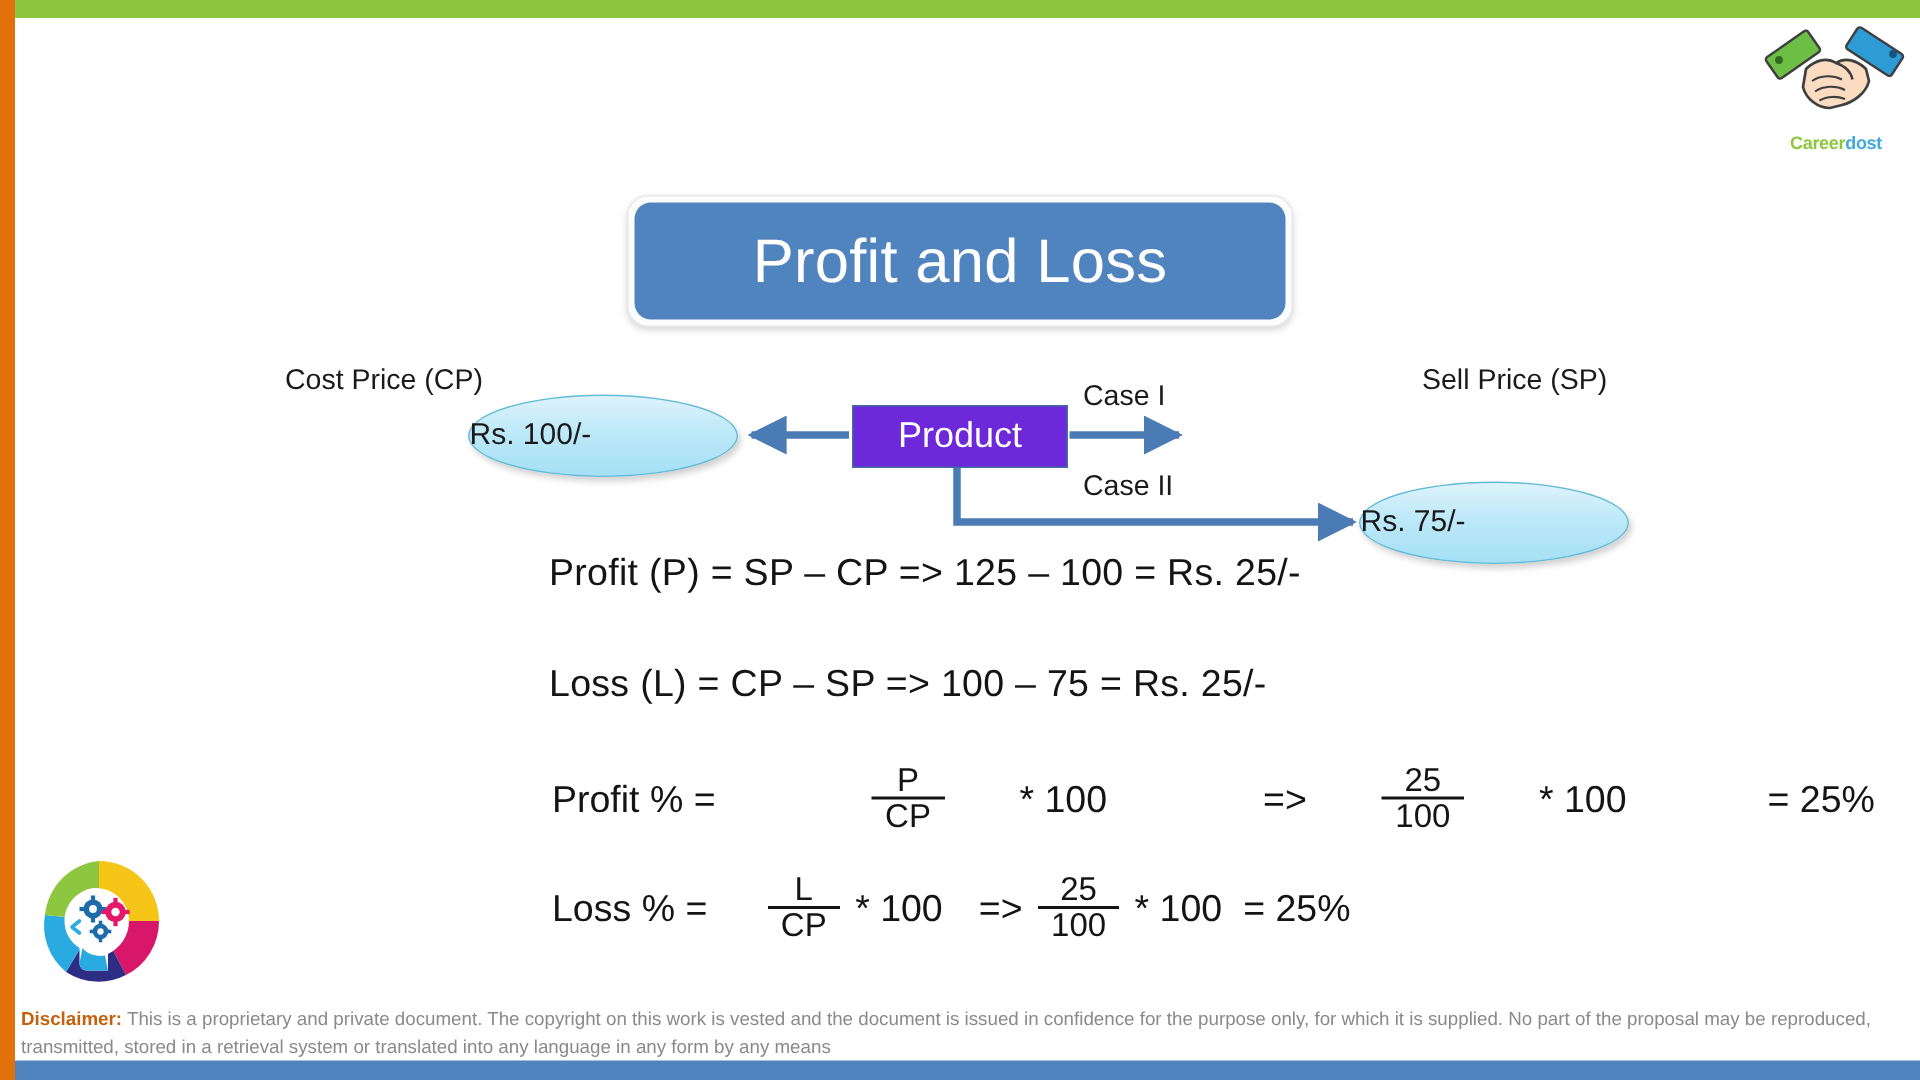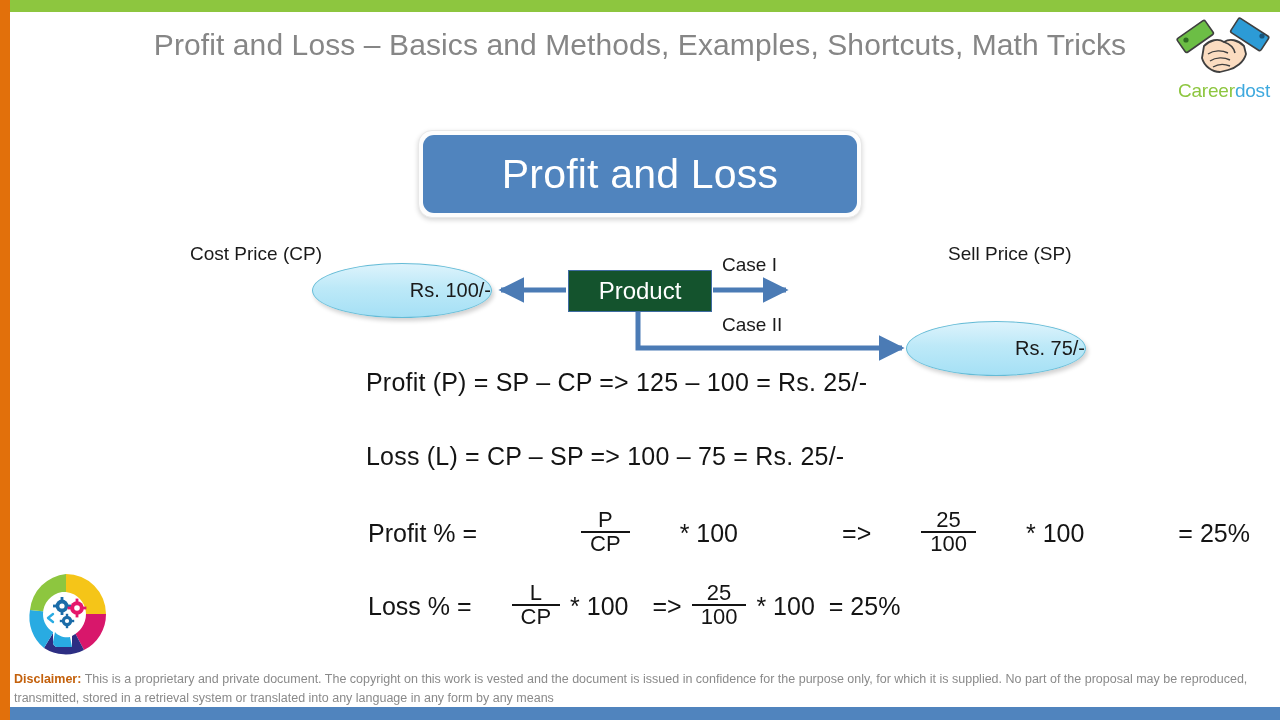--- a/index.html
+++ b/index.html
@@ -54,22 +54,22 @@
   .careerdost-logo {
     position: absolute;
     left: 1172px; top: 8px;
     width: 104px; height: 96px;
   }
   .careerdost-wordmark {
     position: absolute;
     left: 0; bottom: 2px;
     width: 104px;
     text-align: center;
-    font-size: 19px;
-    font-weight: normal;
+    font-size: 12px;
+    font-weight: bold;
     letter-spacing: -0.2px;
   }
   .cd-career { color: #8DC63F; }
   .cd-dost { color: #3EA9DE; }
 
   
   .title-plate-wrap {
     position: absolute;
     left: 418px; top: 130px;
     width: 444px; height: 88px;
@@ -106,33 +106,33 @@
     white-space: nowrap;
   }
   .ellipse {
     position: absolute;
     border-radius: 50%;
     background: linear-gradient(to bottom, #DDF3FC 0%, #BDE9F8 45%, #A5E0F5 100%);
     border: 1px solid #64BBD6;
     box-shadow: 2px 3px 4px rgba(0,0,0,0.18);
     display: flex;
     align-items: center;
-    justify-content: flex-end;
+    justify-content: flex-start;
     box-sizing: border-box;
   }
   .ellipse span {
     font-size: 20px;
     color: #1a1a1a;
     white-space: nowrap;
   }
   .product-box {
     position: absolute;
     left: 568px; top: 270px;
     width: 144px; height: 42px;
-    background: #14532d;
+    background: #6d28d9;
     border: 1px solid #3F6CA2;
     display: flex;
     align-items: center;
     justify-content: center;
     box-sizing: border-box;
   }
   .product-box span {
     color: #FFFFFF;
     font-size: 24px;
     white-space: nowrap;
@@ -197,21 +197,20 @@
   }
 </style>
 </head>
 <body>
 
 <div class="bar-top-green"></div>
 <div class="bar-left-orange"></div>
 <div class="bar-bottom-blue"></div>
 
 <div class="header">
-  <div class="header-title">Profit and Loss – Basics and Methods, Examples, Shortcuts, Math Tricks</div>
 </div>
 
 <div class="careerdost-logo">
   <svg width="104" height="78" viewBox="0 0 104 78">
     <g transform="translate(2,2)">
       <rect x="4" y="18" width="34" height="17" rx="2" transform="rotate(-35 21 26)" fill="#6CBE45" stroke="#3f3f3f" stroke-width="1.6"></rect>
       <circle cx="12" cy="30" r="2.6" fill="#2f6b22"></circle>
       <rect x="58" y="16" width="36" height="17" rx="2" transform="rotate(33 76 24)" fill="#2C9BD6" stroke="#3f3f3f" stroke-width="1.6"></rect>
       <circle cx="88" cy="26" r="2.6" fill="#18557a"></circle>
       <path d="M30 36 C36 30, 44 28, 50 32 C56 28, 64 30, 70 36 L72 44 C70 52, 62 58, 54 60 L46 62 C38 62, 30 56, 28 48 Z" fill="#FBDCC0" stroke="#3f3f3f" stroke-width="1.8" stroke-linejoin="round"></path>

